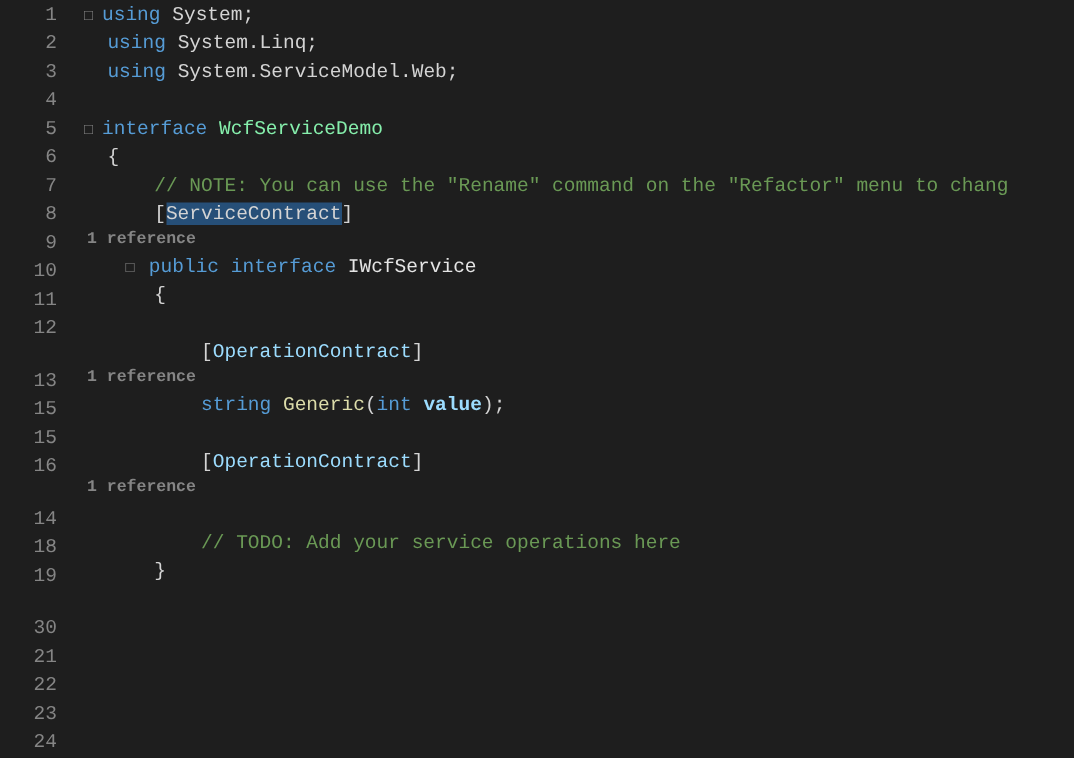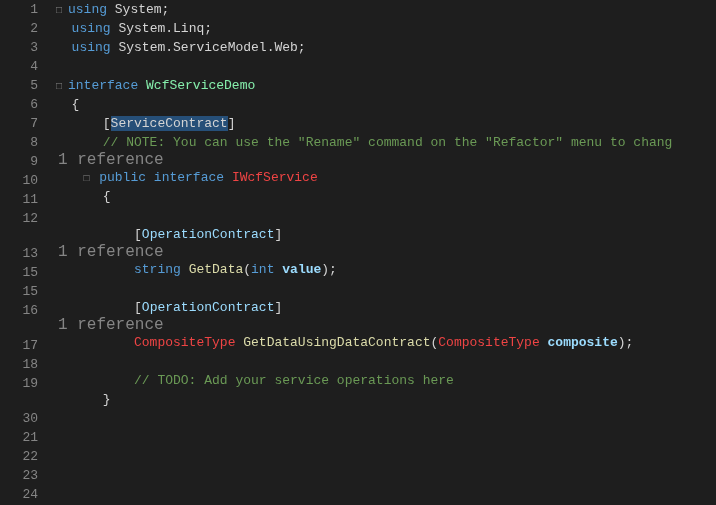--- a/index.html
+++ b/index.html
@@ -40,26 +40,27 @@
     .code-line {
       height: 19px;
       line-height: 19px;
       white-space: pre;
       position: relative;
     }
     .ref-line {
       height: 16px;
       line-height: 16px;
       color: #858585;
-      font-size: 16px;
+      font-size: 11px;
       padding-left: 2px;
+      font-weight: bold;
     }
     
     .kw { color: #569cd6; }       
-    .type { color: #ef4444; }       
+    .type { color: #e5e5e5; }       
     .comment { color: #6a9955; }   
     .attr { color: #9cdcfe; }
     .ns { color: #86efac; }        
     .method { color: #dcdcaa; }    
     .param { color: #9cdcfe; font-weight: bold; }
     .selected-text {
       background: #264f78;
       color: #d4d4d4;
     }
     .collapse-icon {
@@ -87,21 +88,21 @@
     <div class="line-number">11</div>
     <div class="line-number">12</div>
 
     <div class="line-number" style="height:16px;line-height:16px;"></div>
     <div class="line-number">13</div>
     <div class="line-number">15</div>
     <div class="line-number">15</div>
     <div class="line-number">16</div>
 
     <div class="line-number" style="height:16px;line-height:16px;"></div>
-    <div class="line-number">17</div>
+    <div class="line-number">14</div>
     <div class="line-number">18</div>
     <div class="line-number">19</div>
 
     <div class="line-number" style="height:16px;line-height:16px;"></div>
     <div class="line-number">30</div>
     <div class="line-number">21</div>
     <div class="line-number">22</div>
     <div class="line-number">23</div>
     <div class="line-number">24</div>
   </div>
@@ -117,45 +118,44 @@
 
     <div class="code-line">  <span class="kw">using</span> System.ServiceModel.Web;</div>
 
 
     <div class="code-line"></div>
 
     <div class="code-line"><span class="collapse-icon">□</span><span class="kw">interface</span> <span class="ns">WcfServiceDemo</span></div>
 
     <div class="code-line">  {</div>
 
+    <div class="code-line">      <span class="comment">// NOTE: <span class="attr" style="color:#6a9955;">You</span> can use the "<span class="attr" style="color:#6a9955;">Rename</span>" <span class="attr" style="color:#6a9955;">command</span> on the "<span class="attr" style="color:#6a9955;">Refactor</span>" menu to chang</span></div>
+
     <div class="code-line">      [<span class="selected-text">ServiceContract</span>]</div>
-
-    <div class="code-line">      <span class="comment">// NOTE: <span class="attr" style="color:#6a9955;">You</span> can use the "<span class="attr" style="color:#6a9955;">Rename</span>" <span class="attr" style="color:#6a9955;">command</span> on the "<span class="attr" style="color:#6a9955;">Refactor</span>" menu to chang</span></div>
 
     <div class="ref-line">      1 reference</div>
 
     <div class="code-line">  <span class="collapse-icon">  □</span>  <span class="kw">public</span> <span class="kw">interface</span> <span class="type">IWcfService</span></div>
 
     <div class="code-line">      {</div>
 
     <div class="code-line"></div>
 
     <div class="code-line">          [<span class="attr">OperationContract</span>]</div>
 
     <div class="ref-line">          1 reference</div>
 
-    <div class="code-line">          <span class="kw">string</span> <span class="method">GetData</span>(<span class="kw">int</span> <span class="param">value</span>);</div>
+    <div class="code-line">          <span class="kw">string</span> <span class="method">Generic</span>(<span class="kw">int</span> <span class="param">value</span>);</div>
 
     <div class="code-line"></div>
 
     <div class="code-line">          [<span class="attr">OperationContract</span>]</div>
 
     <div class="ref-line">          1 reference</div>
 
-    <div class="code-line">          <span class="type">CompositeType</span> <span class="method">GetDataUsingDataContract</span>(<span class="type">CompositeType</span> <span class="param">composite</span>);</div>
 
     <div class="code-line"></div>
 
     <div class="code-line">          <span class="comment">// TODO: Add your service operations here</span></div>
 
     <div class="code-line">      }</div>
 
     <div class="code-line"></div>
   </div>
 </div>

